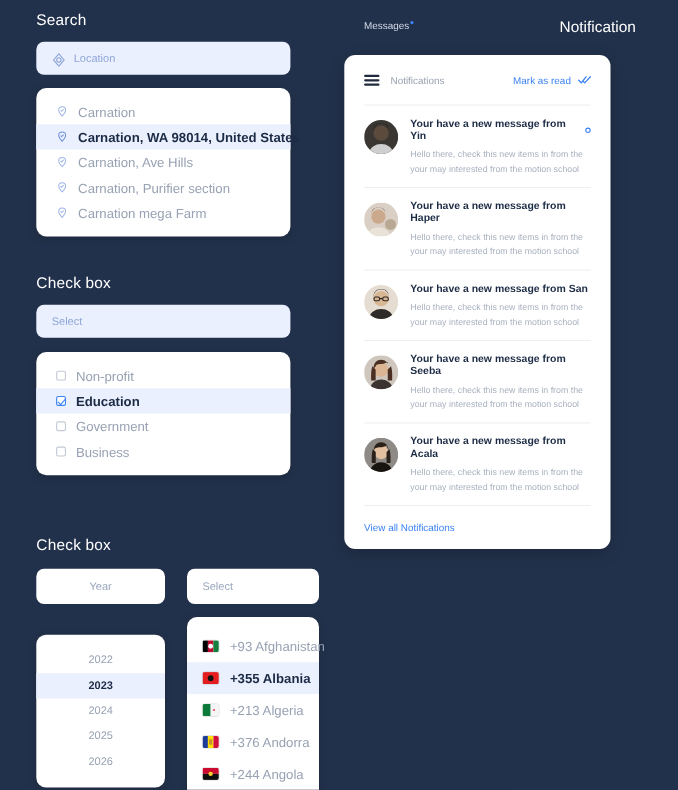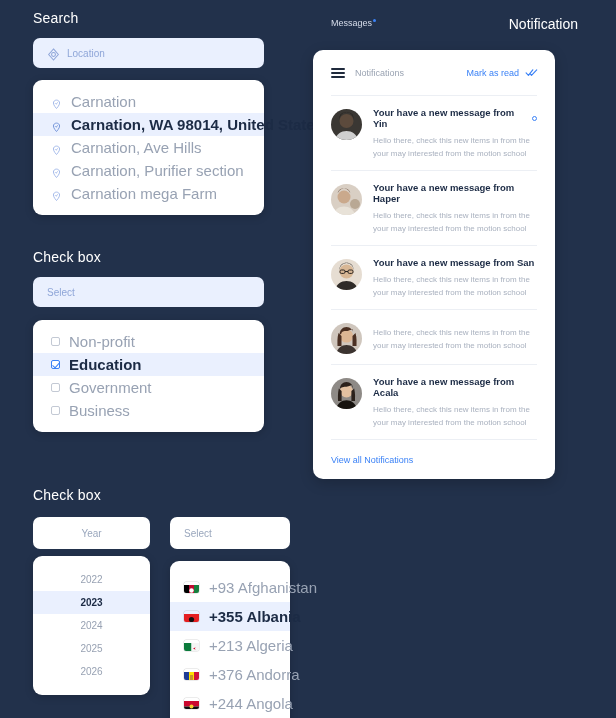--- a/index.html
+++ b/index.html
@@ -46,21 +46,21 @@
     padding: 10px 0;
     box-shadow: 0 2px 8px rgba(0,0,0,.18);
   }
 
   .opt {
     display: flex;
     align-items: center;
     gap: 9px;
     height: 23px;
     padding: 0 8px 0 18px;
-    font-size: 15px;
+    font-size: 12px;
     color: #98a2b3;
     white-space: nowrap;
     text-align: center;
   }
   .opt.selected {
     background: #eaf0fe;
     color: #1c2b45;
     font-weight: 700;
   }
 
@@ -92,21 +92,21 @@
     transform: rotate(42deg);
   }
 
   .year-block { position: absolute; left: 33px; top: 487px; width: 270px; }
   .year-block .section-title { margin-bottom: 14px; }
   .two-col { display: flex; gap: 20px; align-items: flex-start; }
   .col-year { width: 117px; }
   .col-country { width: 120px; }
   .field.tall { height: 32px; justify-content: center; }
   .field.tall.left-text { justify-content: flex-start; }
-  .yr-list { margin-top: 7px; text-align: center; }
+  .yr-list { margin-top: 28px; text-align: center; }
   .yr {
     height: 23px;
     display: flex; align-items: center; justify-content: center;
     font-size: 10px; color: #98a2b3;
   }
   .yr.selected { background: #eaf0fe; color: #1c2b45; font-weight: 700; }
 
   .ct-list { margin-top: 12px; }
   .ct { height: 29px; padding-left: 14px; gap: 10px; }
   .flag {
@@ -473,20 +473,23 @@
         <span class="avatar">
           <svg viewBox="0 0 31 31" width="31" height="31">
               <rect width="31" height="31" fill="#cfc6bd"></rect>
               <circle cx="15.5" cy="13" r="6.6" fill="#dcb694"></circle>
               <path d="M8.6 12c0-5 3-8 6.9-8s6.9 3 6.9 8c0-2.5-1-3.5-1-6 0 0-3.5 2-6 2s-5 .6-5 2.4z" fill="#4a2f22"></path>
               <path d="M7.5 10c-1.5 5-1 10-1 13h4V13zM24.5 10c1.5 5 1 10 1 13h-4V13z" fill="#4a2f22"></path>
               <path d="M5 31c1.5-6 5.5-9 10.5-9S25 25 26.5 31z" fill="#3b3330"></path>
             </svg>
         </span>
         <div class="n-body">
+          <div class="n-title">
+            <span>Your have a new message from Seeba</span>
+          </div>
           <div class="n-desc">Hello there, check this new items in from the your may interested from the motion school</div>
         </div>
       </div>
 
       <div class="n-item">
         <span class="avatar">
           <svg viewBox="0 0 31 31" width="31" height="31">
               <rect width="31" height="31" fill="#8e8a86"></rect>
               <circle cx="15.5" cy="13" r="6.4" fill="#e2c0a0"></circle>
               <path d="M8.8 11.5c0-4.6 3-7.5 6.7-7.5s6.7 2.9 6.7 7.5c-.6-3-1.8-4.6-1.8-4.6s-3.4 1.8-5.9 1.8-5.7 1-5.7 2.8z" fill="#2b211b"></path>

